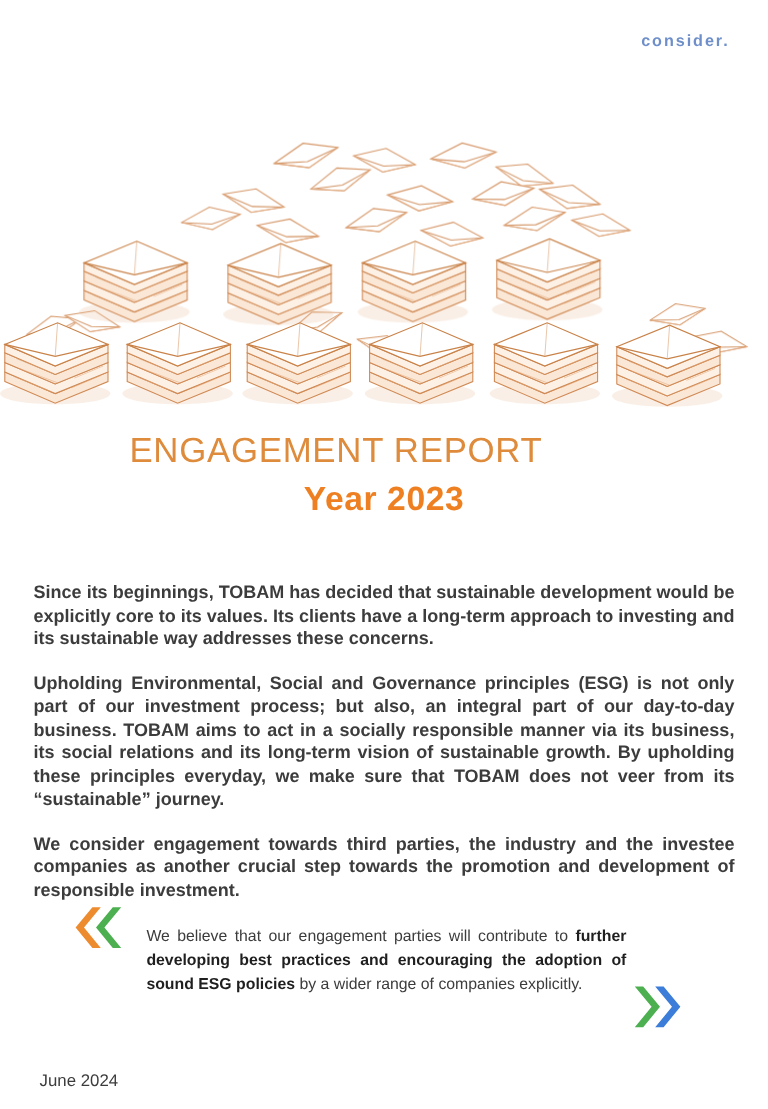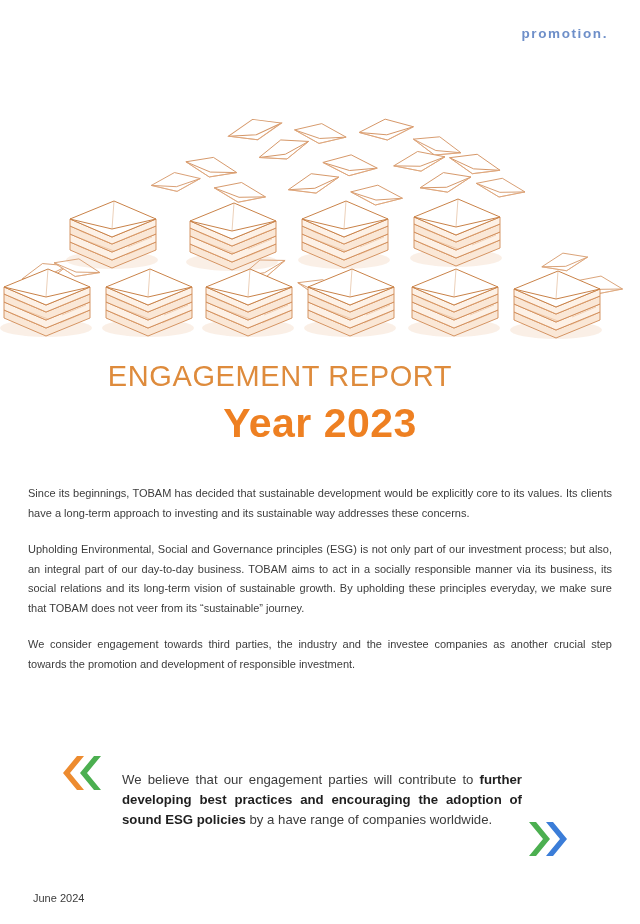--- a/index.html
+++ b/index.html
@@ -81,40 +81,41 @@
     letter-spacing: 0.6px;
     color: #DE8B3C;
     font-family: "Liberation Sans", sans-serif;
   }
   .title-year {
     position: absolute;
     top: 400px;
     left: 0;
     width: 640px;
     text-align: center;
-    font-size: 41px;
+    font-size: 28px;
     font-weight: bold;
     letter-spacing: 0.5px;
     color: #EE8022;
     font-family: "Liberation Sans", sans-serif;
   }
 
   
   .body-text {
     position: absolute;
     top: 484px;
     left: 28px;
     width: 584px;
   }
   .body-text p {
     margin: 0 0 17px 0;
     text-align: justify;
-    font-size: 11px;
+    font-size: 15px;
     line-height: 19.5px;
     color: #3c3c3c;
+    font-weight: bold;
   }
   .body-text p:last-child { margin-bottom: 16px; }
 
   
   .quote-block {
     position: absolute;
     top: 748px;
     left: 0;
     width: 640px;
     height: 125px;
@@ -139,29 +140,29 @@
     line-height: 20px;
     color: #3c3c3c;
   }
   .quote-text b { font-weight: bold; color: #1f1f1f; }
 
   
   .footer-date {
     position: absolute;
     left: 33px;
     top: 892px;
-    font-size: 11px;
+    font-size: 14px;
     color: #3c3c3c;
   }
 </style>
 </head>
 <body>
 
 <div class="logo-block">
-  <div class="logo-tag">promotion.</div>
+  <div class="logo-tag">consider.</div>
 </div>
 
 <div class="illustration">
   <svg viewBox="0 0 640 228" xmlns="http://www.w3.org/2000/svg" aria-hidden="true">
     <defs>
 
       <g id="stack">
 
         <ellipse cx="44" cy="62" rx="46" ry="9" fill="#E8B48C" opacity="0.22"></ellipse>
 
@@ -237,21 +238,21 @@
   <p>We consider engagement towards third parties, the industry and the investee companies as another crucial step towards the promotion and development of responsible investment.</p>
 </div>
 
 <div class="quote-block">
   <svg class="chev-left" width="44" height="38" viewBox="0 0 44 38" aria-hidden="true">
     <path d="M19 2 L5 19 L19 36 L26 36 L12 19 L26 2 Z" fill="#ED8B2F"></path>
     <path d="M36 2 L22 19 L36 36 L43 36 L29 19 L43 2 Z" fill="#4CAF50"></path>
   </svg>
 
   <div class="quote-text">
-    <span>We believe that our engagement parties will contribute to </span><b>further developing best practices and encouraging the adoption of sound ESG policies</b><span> by a have range of companies worldwide.</span>
+    <span>We believe that our engagement parties will contribute to </span><b>further developing best practices and encouraging the adoption of sound ESG policies</b><span> by a wider range of companies explicitly.</span>
   </div>
 
   <svg class="chev-right" width="44" height="38" viewBox="0 0 44 38" aria-hidden="true">
     <path d="M1 2 L15 19 L1 36 L8 36 L22 19 L8 2 Z" fill="#4CAF50"></path>
     <path d="M18 2 L32 19 L18 36 L25 36 L39 19 L25 2 Z" fill="#3B7DD8"></path>
   </svg>
 </div>
 
 <div class="footer-date">June 2024</div>
 

